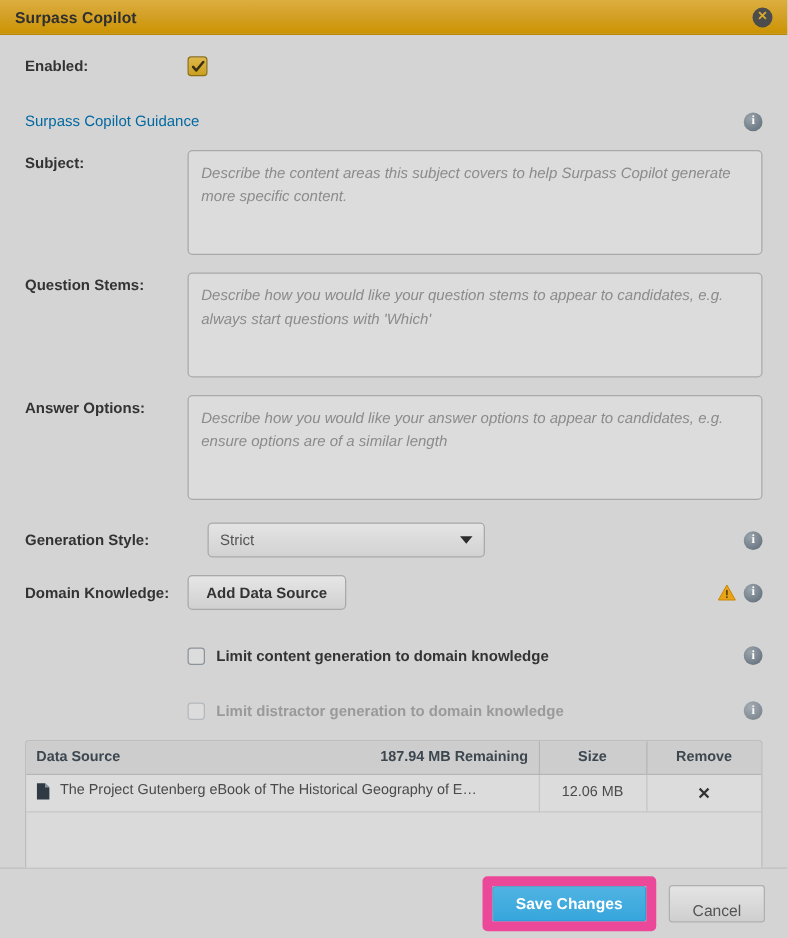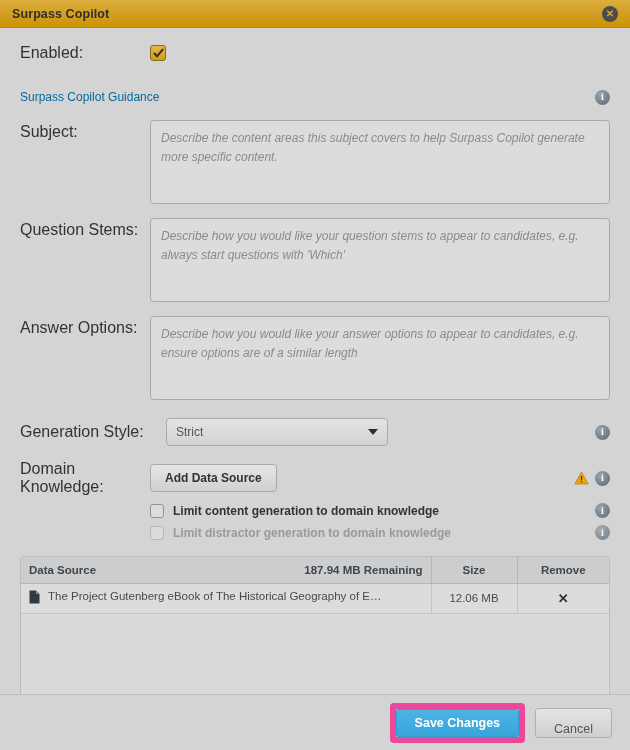--- a/index.html
+++ b/index.html
@@ -72,22 +72,22 @@
   }
 
   .row {
     display: flex;
     align-items: flex-start;
     margin-top: 14px;
   }
   .row-label {
     width: 130px;
     min-width: 130px;
-    font-weight: normal;
-    font-size: 16px;
+    font-weight: bold;
+    font-size: 12px;
     color: #333;
     padding-top: 3px;
   }
   .row-label.center { padding-top: 0; }
 
   
   .enabled-row {
     display: flex;
     align-items: center;
     height: 26px;
@@ -205,21 +205,21 @@
     font-weight: bold;
     font-size: 12px;
     color: #333;
     cursor: pointer;
   }
 
   
   .subchk-row {
     display: flex;
     align-items: center;
-    margin-top: 7px;
+    margin-top: 29px;
     padding-left: 130px;
   }
   .chk-empty {
     width: 14px;
     height: 14px;
     box-sizing: border-box;
     border: 1px solid #8d939a;
     border-radius: 3px;
     background: #dcdcdc;
     cursor: pointer;
@@ -290,21 +290,21 @@
     border-top: 1px solid #bfbfbf;
     background: #d4d4d4;
     display: flex;
     align-items: center;
     justify-content: flex-end;
     padding: 0 18px;
     box-sizing: border-box;
     gap: 10px;
   }
   .btn-primary-wrap {
-    border: 6px solid #ec4899;
+    border: 8px solid #ec4899;
     border-radius: 4px;
     padding: 0;
     display: inline-block;
     line-height: 0;
   }
   .btn-primary {
     height: 28px;
     padding: 0 18px;
     background: linear-gradient(to bottom, #4fb3e2, #37a6dc);
     border: 1px solid #2f9ed4;

